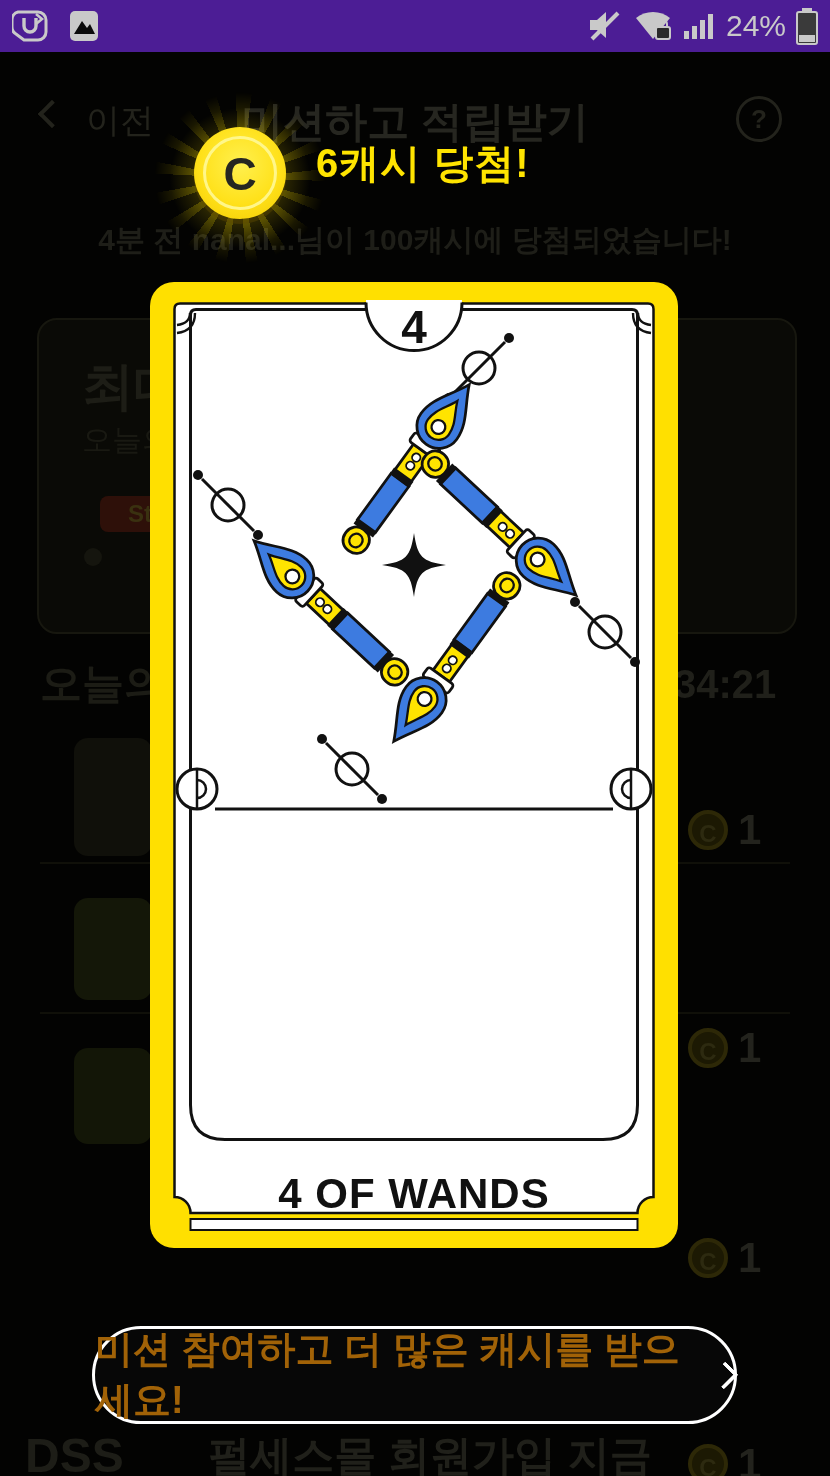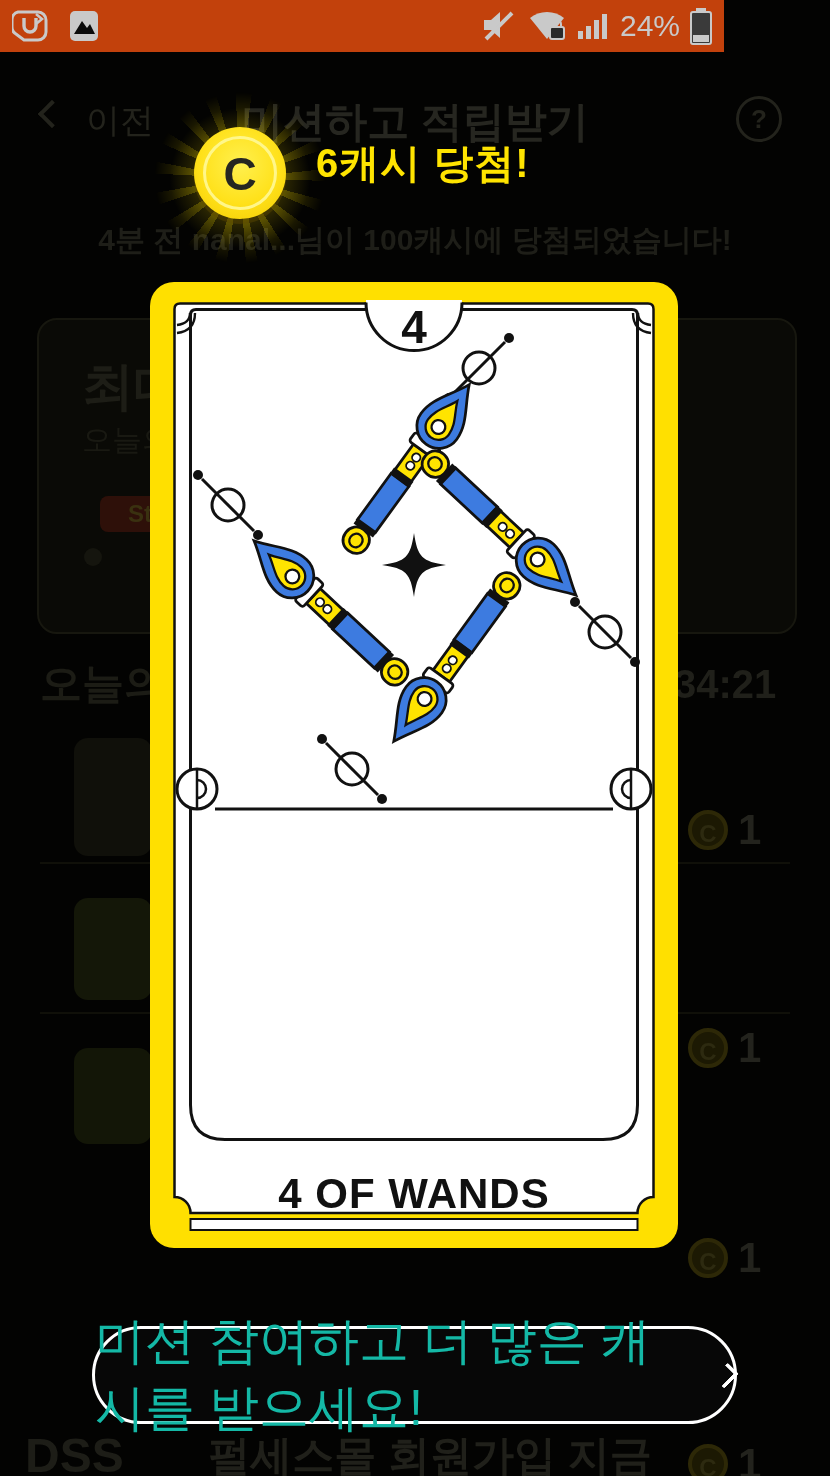--- a/index.html
+++ b/index.html
@@ -1,19 +1,19 @@
 <!DOCTYPE html>
 <html><head>
 <meta charset="utf-8">
 <style>
   html,body{margin:0;padding:0;background:#000;}
   .screen{position:relative;width:830px;height:1476px;background:#030302;overflow:hidden;
     font-family:"Liberation Sans","DejaVu Sans",sans-serif;}
   
-  .statusbar{position:absolute;left:0;top:0;width:724px;height:52px;background:#c2410c;z-index:5;
+  .statusbar{position:absolute;left:0;top:0;width:830px;height:52px;background:#4c1d95;z-index:5;
     display:flex;align-items:center;}
   .sb-left{position:absolute;left:12px;top:8px;display:flex;gap:16px;align-items:center;}
   .sb-right{position:absolute;right:10px;top:6px;display:flex;gap:8px;align-items:center;}
   .sb-time{color:#d2d2d2;font-size:33px;letter-spacing:0;}
   .sb-pct{color:#c9c9c9;font-size:30px;}
   
   .bg{position:absolute;inset:0;z-index:1;}
   .bg-nav-back{position:absolute;left:42px;top:104px;width:16px;height:16px;
     border-left:4px solid #23231c;border-bottom:4px solid #23231c;transform:rotate(45deg);}
   .bg-nav-backlabel{position:absolute;left:86px;top:98px;font-size:34px;color:#23231c;}
@@ -69,21 +69,21 @@
   .card-number{position:absolute;left:234px;top:18px;width:60px;height:52px;text-align:center;
     line-height:54px;font-size:46px;font-weight:900;color:#111;}
   .card-desc{position:absolute;left:64px;top:598px;width:412px;font-size:33px;line-height:47px;
     color:#1b1b1b;text-align:justify;word-break:break-all;}
   .card-title{position:absolute;left:0;top:888px;width:528px;text-align:center;font-size:42px;
     font-weight:800;letter-spacing:1px;color:#111;}
   
   .cta{position:absolute;left:92px;top:1326px;width:645px;height:98px;box-sizing:border-box;
     border:3px solid #fff;border-radius:49px;background:rgba(8,8,8,.92);display:flex;
     align-items:center;justify-content:center;gap:18px;cursor:pointer;}
-  .cta-label{color:#14b8a6;font-size:50px;font-weight:400;}
+  .cta-label{color:#a16207;font-size:38px;font-weight:700;}
   .cta-chevron{width:17px;height:17px;border-top:4px solid #fff;border-right:4px solid #fff;
     transform:rotate(45deg);border-radius:2px;margin-left:2px;}
 </style>
 </head>
 <body>
 
 <div class="screen">
 
   <div class="statusbar">
     <div class="sb-left">

